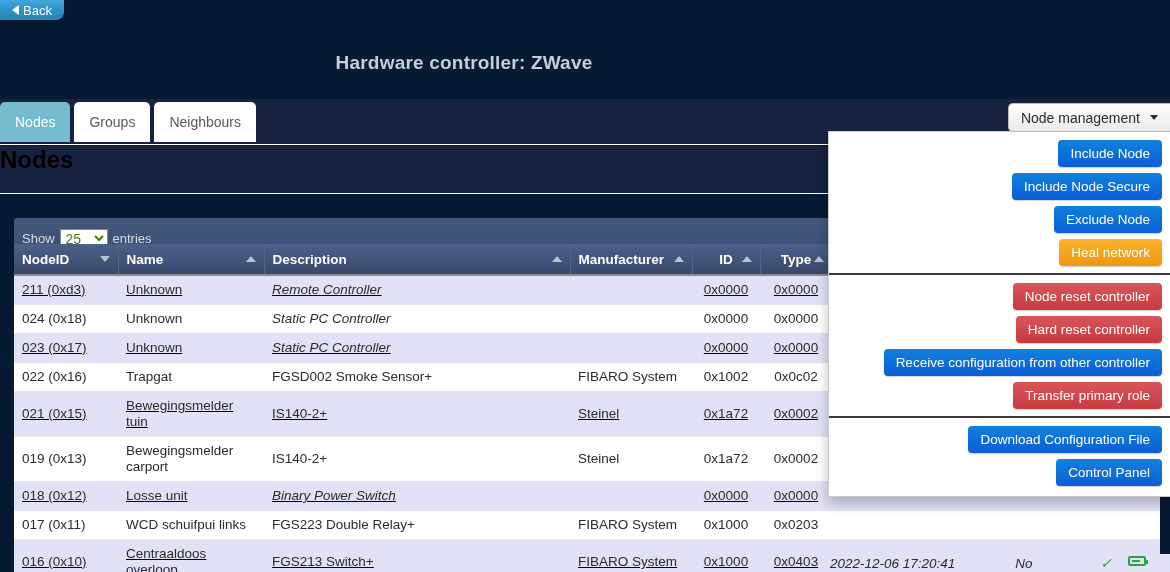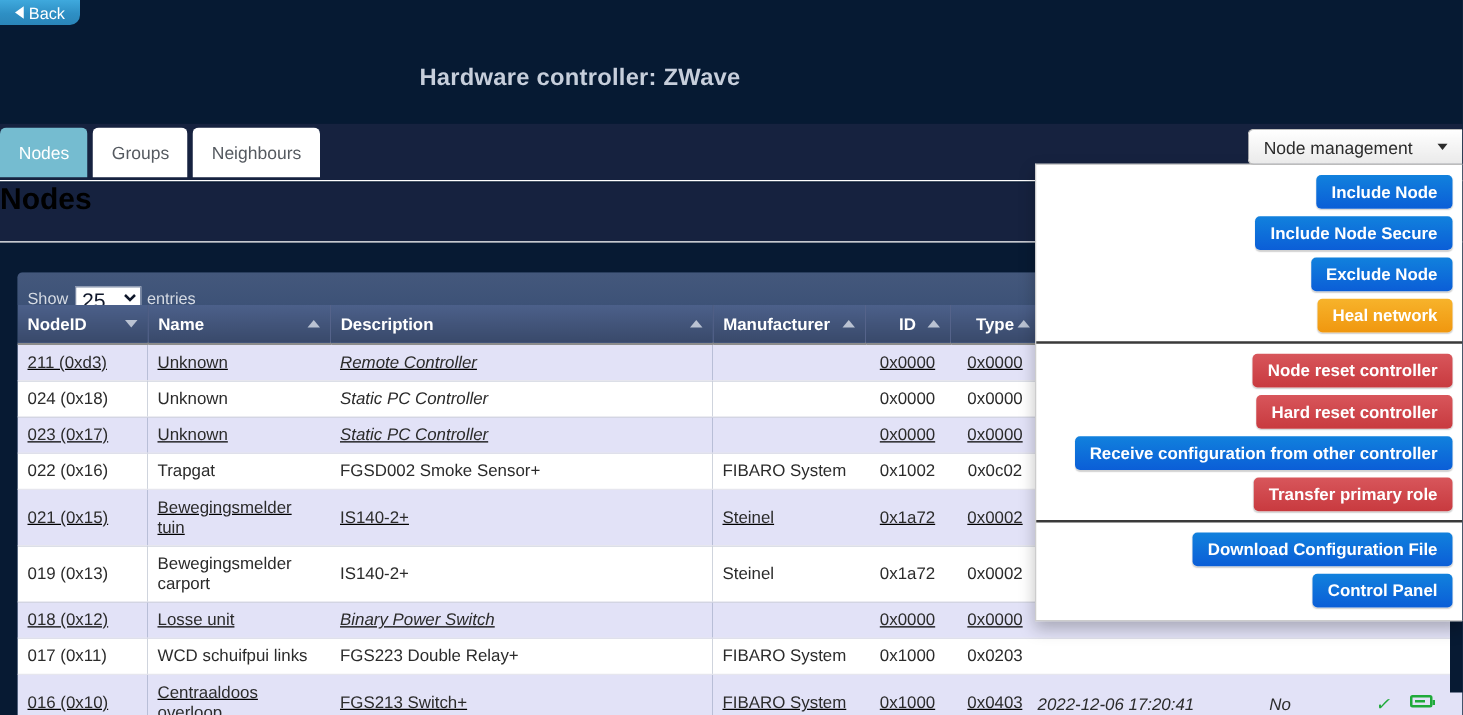--- a/index.html
+++ b/index.html
@@ -79,21 +79,21 @@
     position: absolute; right: 0; top: 103px;
     height: 29px;
     padding: 0 12px;
     background: linear-gradient(180deg,#ffffff 0%, #eaeaea 100%);
     border: 1px solid #bcbcbc;
     border-top-left-radius: 5px;
     border-bottom-left-radius: 5px;
     border-right: none;
     color: #2b2b2b;
     font-size: 14px;
-    display: flex; align-items: center; gap: 20px;
+    display: flex; align-items: center; gap: 10px;
     cursor: pointer;
     z-index: 40;
   }
   .caret-down {
     width: 0; height: 0;
     border-left: 4px solid transparent;
     border-right: 4px solid transparent;
     border-top: 5px solid #2b2b2b;
     display: inline-block;
   }
@@ -117,26 +117,26 @@
     height: 26px;
     display: flex; align-items: center;
     padding: 14px 0 0 8px;
     color: #d6dbe4;
     font-size: 13px;
     background: linear-gradient(180deg,#44587c 0%, #3d5277 100%);
     gap: 5px;
   }
   .len-select {
     font-family: "Liberation Sans", sans-serif;
-    font-size: 17px;
+    font-size: 14px;
     height: 19px;
     padding: 0 1px;
     border: 1px solid #7d8ba6;
     background: #ffffff;
-    color: #0f172a;
+    color: #4d7c0f;
   }
 
   table.nodes {
     width: 100%;
     border-collapse: collapse;
     table-layout: fixed;
   }
   table.nodes thead th {
     background: linear-gradient(180deg,#4c608a 0%, #39496a 100%);
     color: #ffffff;
@@ -231,21 +231,20 @@
   .btn {
     border: none;
     border-radius: 4px;
     color: #ffffff;
     font-size: 13.5px;
     padding: 6px 12px;
     cursor: pointer;
     font-family: "Liberation Sans", sans-serif;
     white-space: nowrap;
     box-shadow: 0 1px 1px rgba(0,0,0,.18);
-    font-weight: bold;
   }
   .btn-primary { background: linear-gradient(180deg,#1181dd 0%, #0b5ed7 100%); }
   .btn-warning { background: linear-gradient(180deg,#f7b32b 0%, #f0970f 100%); }
   .btn-danger  { background: linear-gradient(180deg,#d8565b 0%, #c83a3f 100%); }
 
   h1, h2, p { margin: 0; }
 </style>
 </head>
 <body>
 

